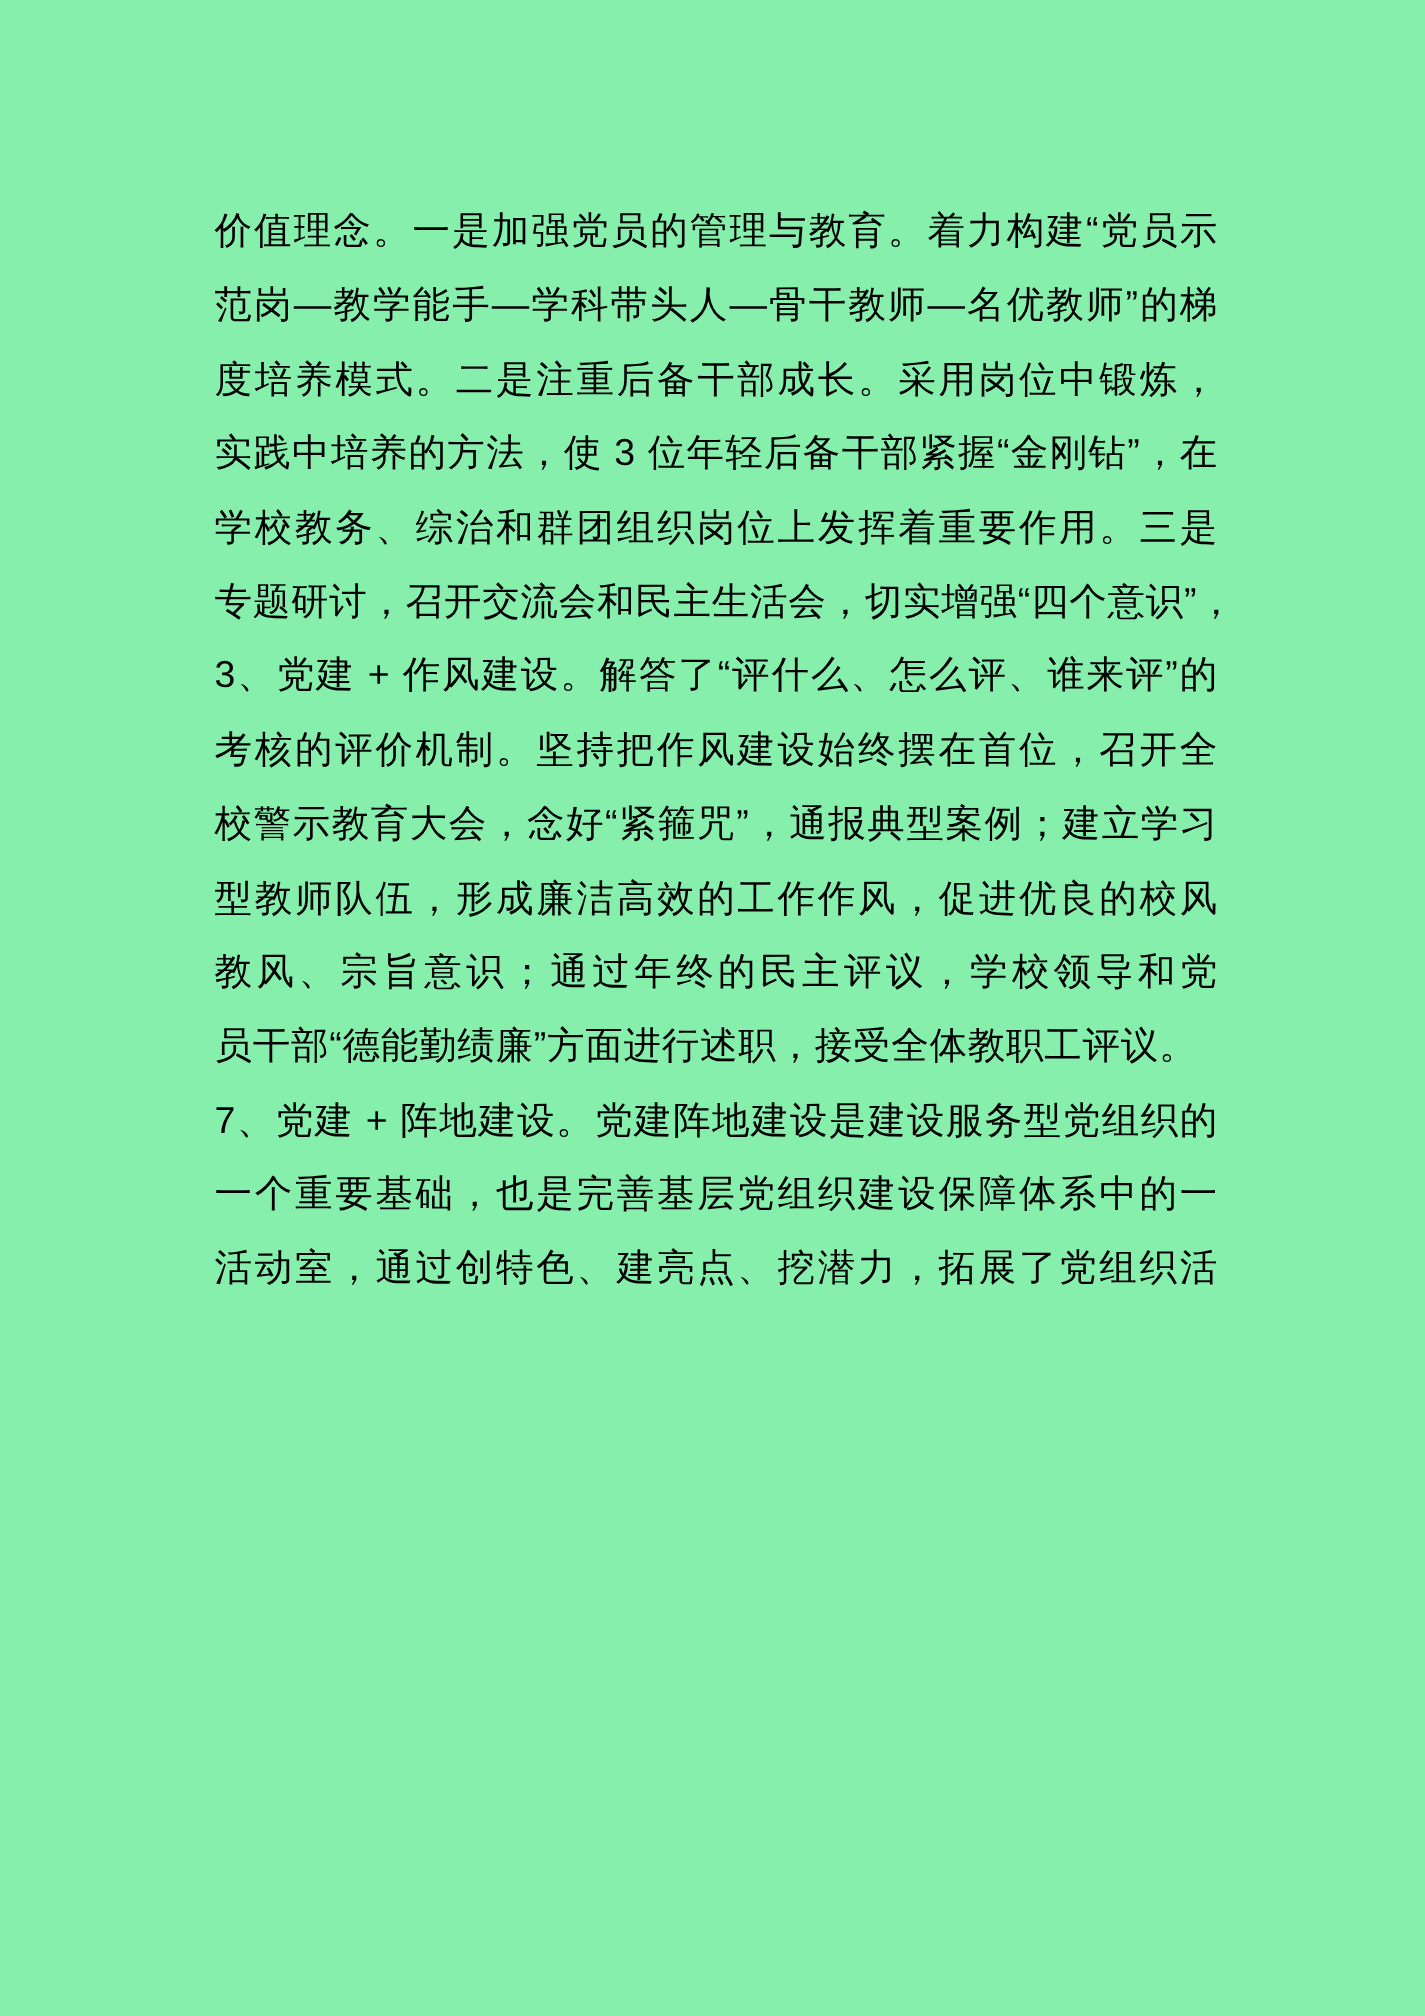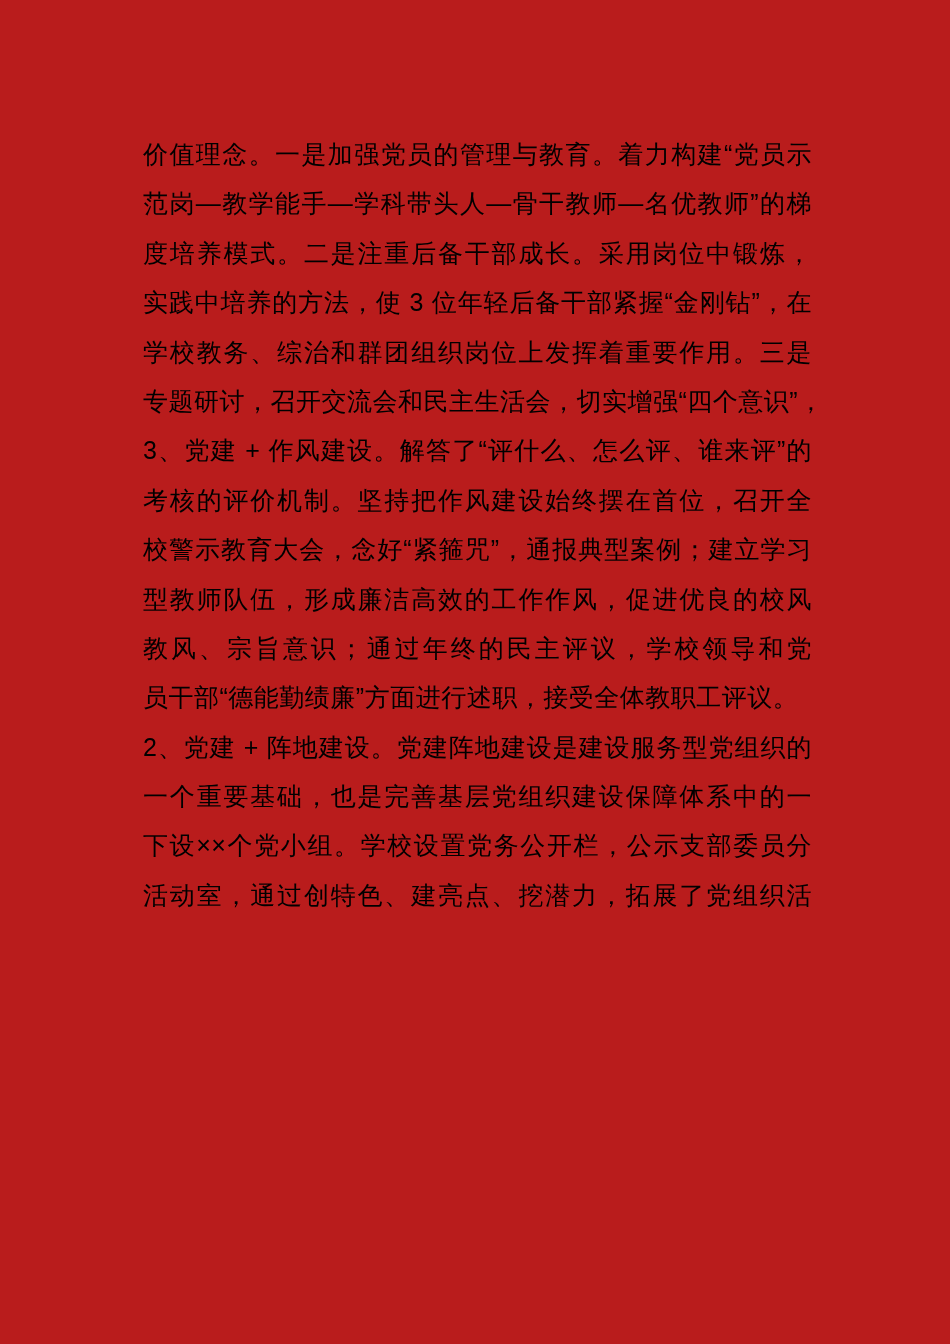--- a/index.html
+++ b/index.html
@@ -4,21 +4,21 @@
 <style>
   html, body {
     margin: 0;
     padding: 0;
     background: #ffffff;
   }
   .page {
     position: relative;
     width: 950px;
     height: 1344px;
-    background: #b91c1c;
+    background: #86efac;
     overflow: hidden;
   }
   .text-block {
     position: absolute;
     top: 130px;
     left: 143px;
     width: 669px;
   }
   .line {
     font-family: "Liberation Sans", sans-serif;
@@ -46,18 +46,17 @@
     <div class="line">度培养模式。二是注重后备干部成长。采用岗位中锻炼，</div>
     <div class="line">实践中培养的方法，使 3 位年轻后备干部紧握“金刚钻”，在</div>
     <div class="line">学校教务、综治和群团组织岗位上发挥着重要作用。三是</div>
     <div class="line">专题研讨，召开交流会和民主生活会，切实增强“四个意识”，</div>
     <div class="line">3、党建 + 作风建设。解答了“评什么、怎么评、谁来评”的</div>
     <div class="line">考核的评价机制。坚持把作风建设始终摆在首位，召开全</div>
     <div class="line">校警示教育大会，念好“紧箍咒”，通报典型案例；建立学习</div>
     <div class="line">型教师队伍，形成廉洁高效的工作作风，促进优良的校风</div>
     <div class="line">教风、宗旨意识；通过年终的民主评议，学校领导和党</div>
     <div class="line para-end">员干部“德能勤绩廉”方面进行述职，接受全体教职工评议。</div>
-    <div class="line">2、党建 + 阵地建设。党建阵地建设是建设服务型党组织的</div>
+    <div class="line">7、党建 + 阵地建设。党建阵地建设是建设服务型党组织的</div>
     <div class="line">一个重要基础，也是完善基层党组织建设保障体系中的一</div>
-    <div class="line">下设××个党小组。学校设置党务公开栏，公示支部委员分</div>
     <div class="line">活动室，通过创特色、建亮点、挖潜力，拓展了党组织活</div>
   </div>
 </div>
 
 </body></html>

